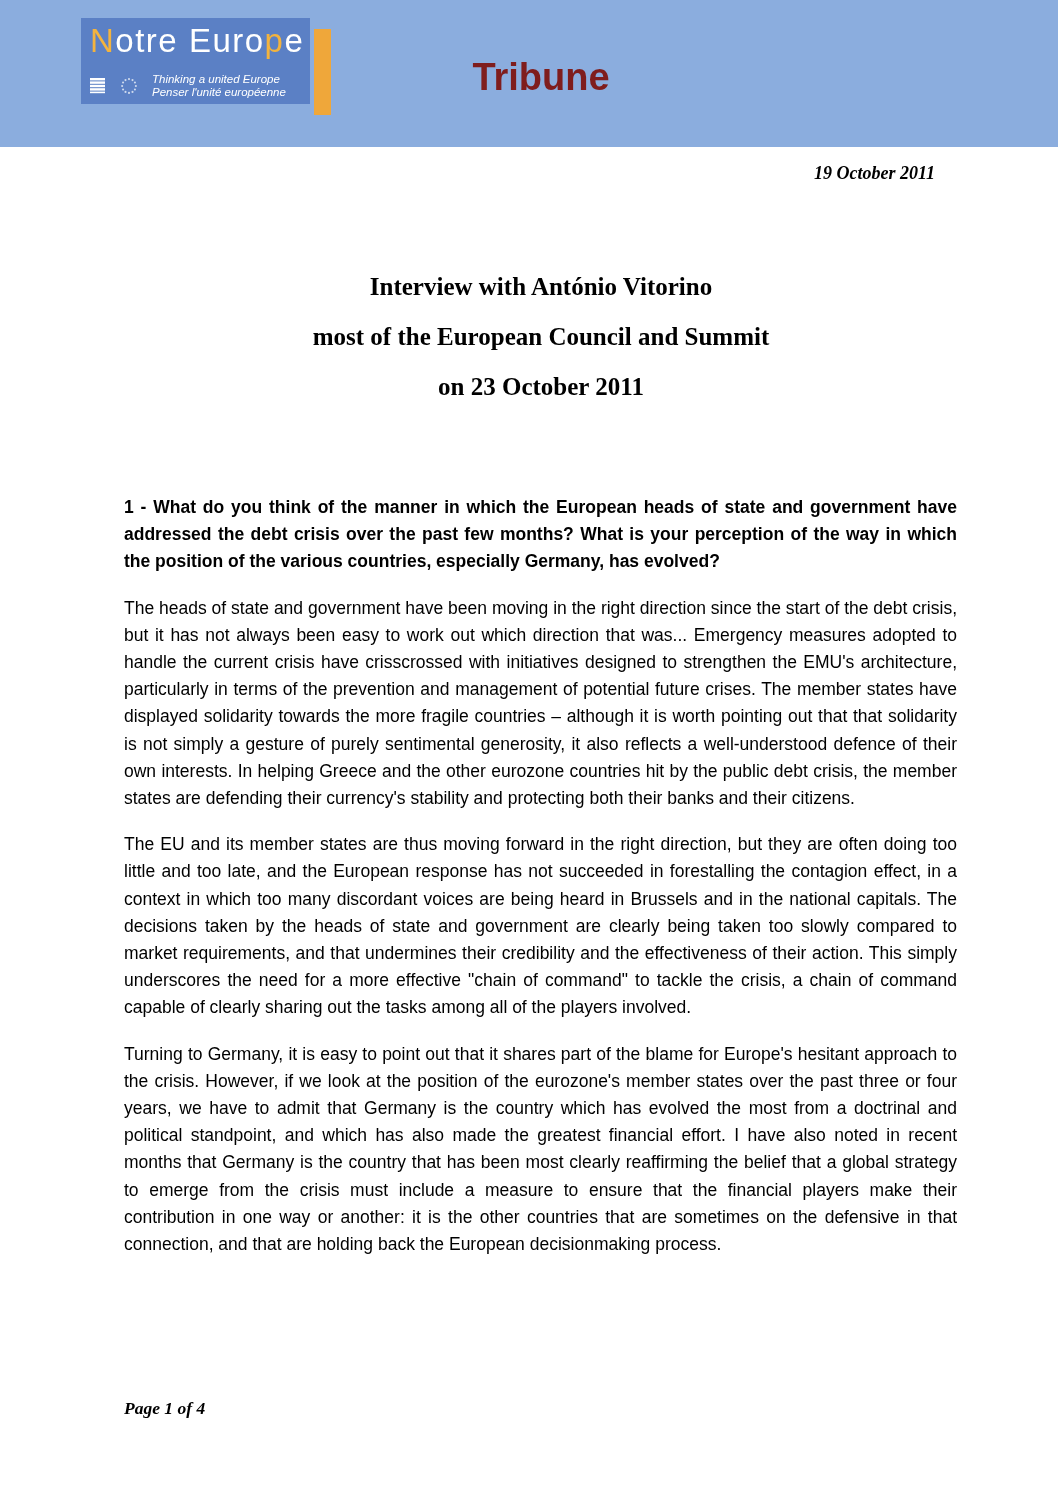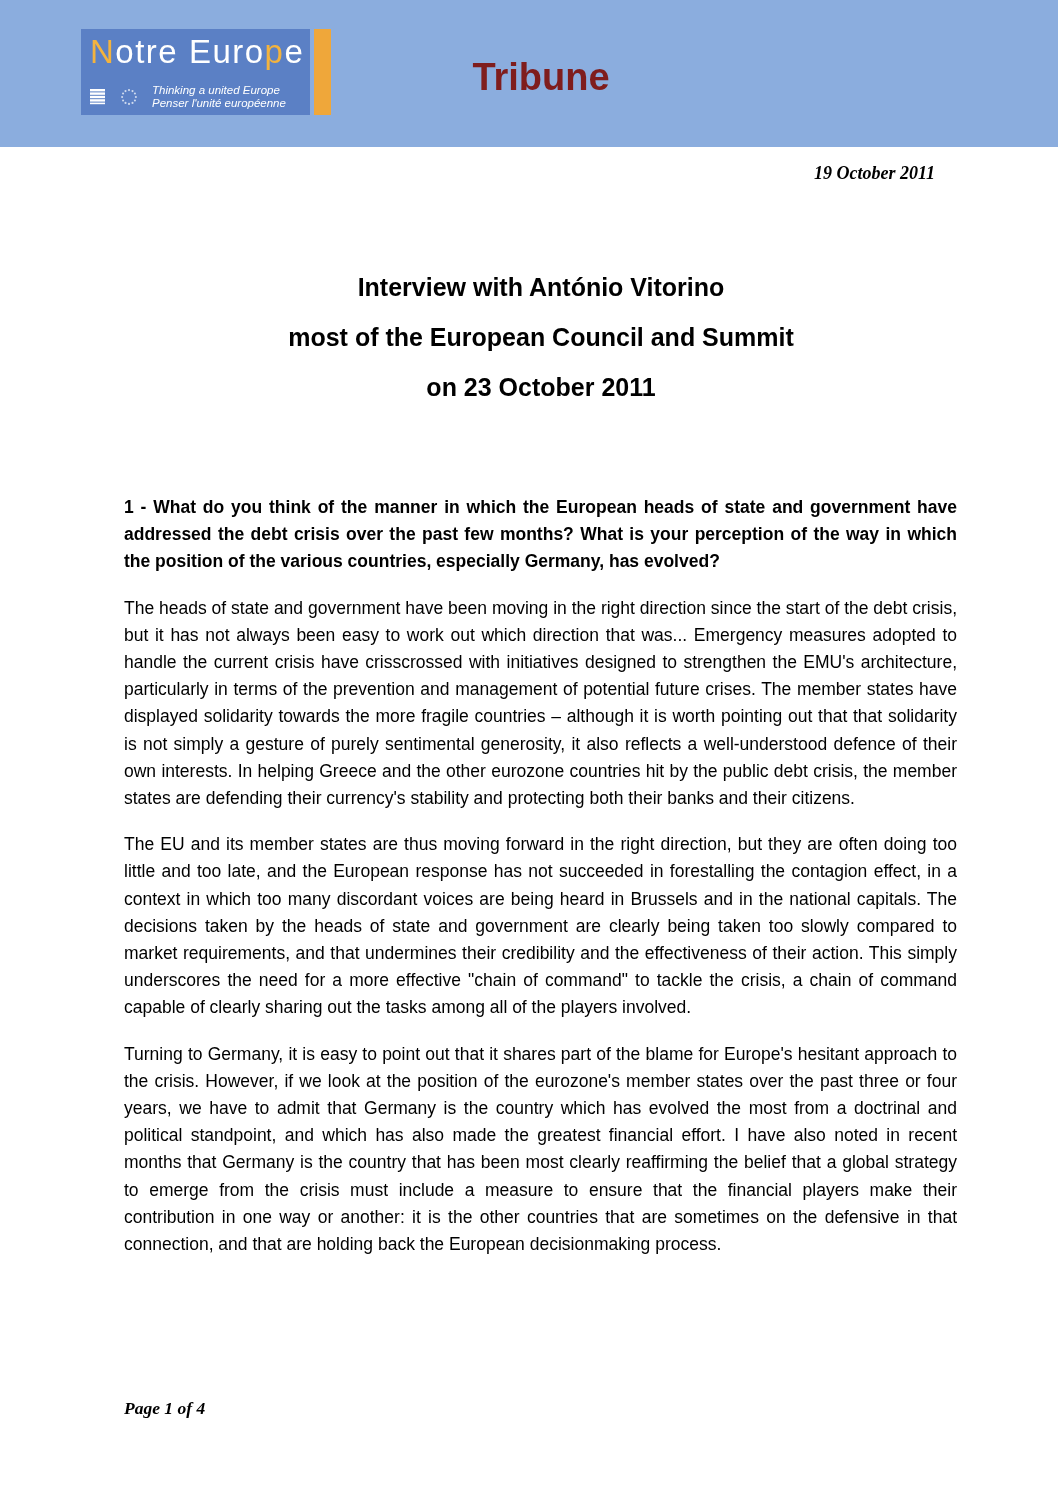--- a/index.html
+++ b/index.html
@@ -17,21 +17,21 @@
   }
 
   
   .banner {
     position: relative;
     width: 100%; height: 147px;
     background: #8badde;
   }
   .logo-box {
     position: absolute;
-    left: 81px; top: 29px;
+    left: 81px; top: 18px;
     width: 229px; height: 86px;
     background: #5b80c5;
   }
   .brand {
     position: absolute;
     left: 9px; top: 4px;
     font-size: 33px;
     font-weight: 400;
     letter-spacing: 1.5px;
     color: #ffffff;
@@ -82,21 +82,21 @@
   }
 
   
   .doc-title {
     margin: 92px 100px 0 124px;
     text-align: center;
     font-size: 25px;
     font-weight: 700;
     line-height: 50px;
   }
-  .doc-title .tl { display: block; }
+  .doc-title .tl { display: block; font-family: Liberation Serif, serif; }
 
   
   .content {
     margin: 82px 101px 0 124px;
     font-size: 17.5px;
     line-height: 27.2px;
     text-align: justify;
   }
   .content p { margin: 0 0 19px 0; }
   .question { font-weight: 700; }

